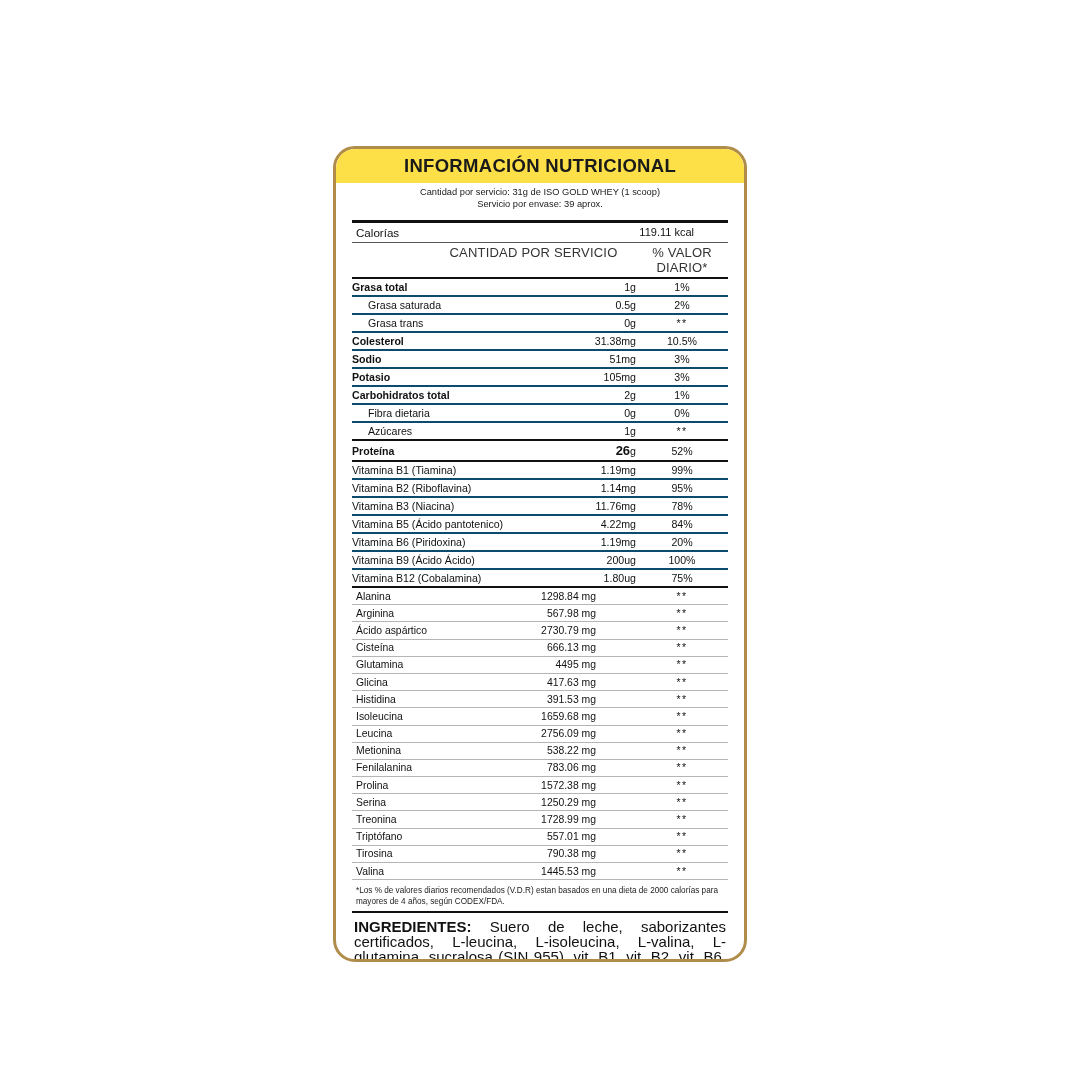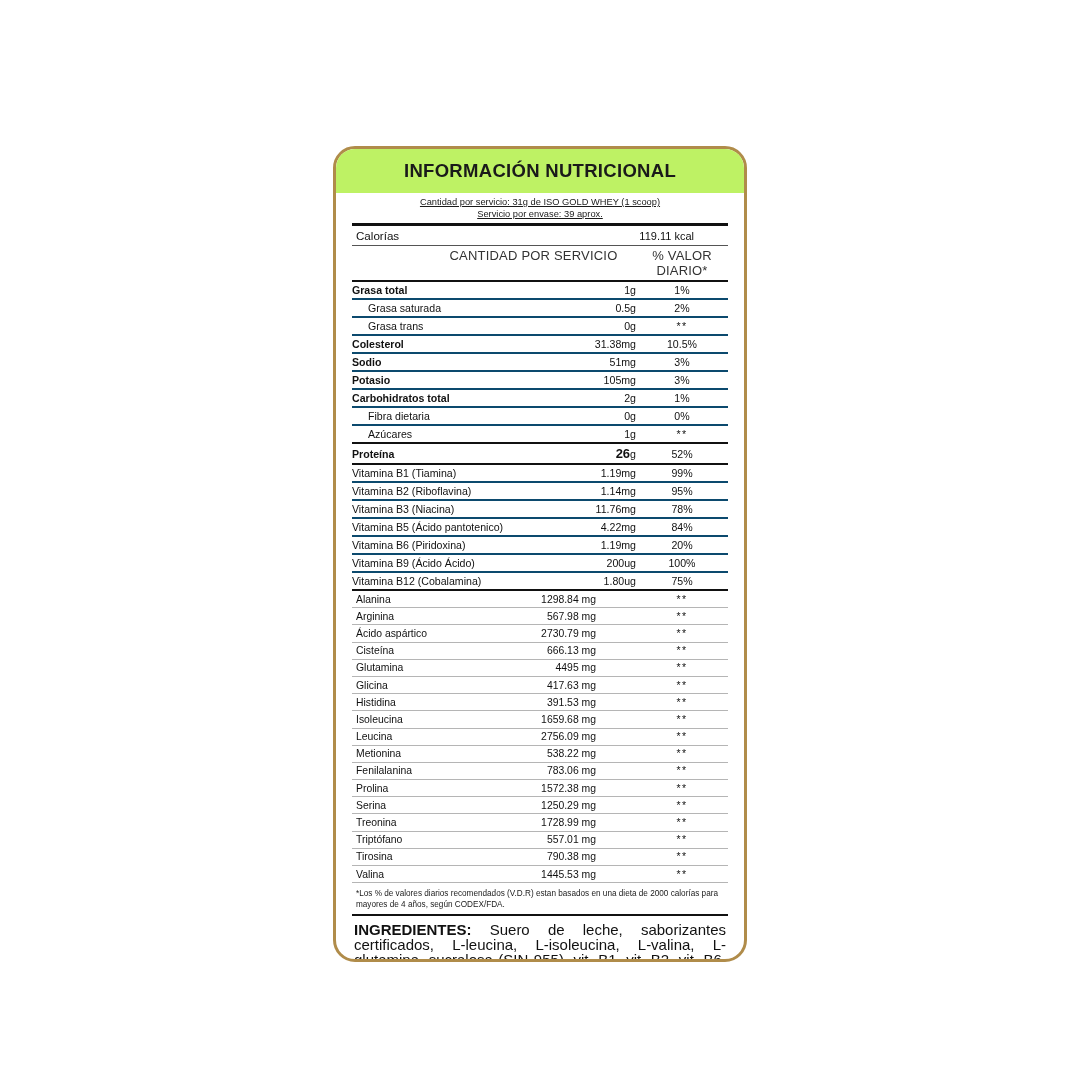--- a/index.html
+++ b/index.html
@@ -20,45 +20,44 @@
     left: 333px;
     top: 146px;
     width: 414px;
     height: 816px;
     border: 3px solid #b08c4a;
     border-radius: 22px;
     background: #ffffff;
     overflow: hidden;
   }
   .title-bar {
-    background: #bef264;
+    background: #fde047;
     border-radius: 17px 17px 0 0;
-    height: 44px;
+    height: 34px;
     display: flex;
     align-items: center;
     justify-content: center;
     margin: 0;
   }
   .title-bar .title-text {
     font-size: 18.5px;
     font-weight: bold;
     color: #1a1a1a;
     letter-spacing: 0.3px;
   }
   .inner {
     padding: 0 16px 0 16px;
   }
   .serving {
     text-align: center;
     font-size: 9.3px;
     color: #1a1a1a;
     line-height: 11.5px;
     padding-top: 4px;
-    padding-bottom: 3px;
-    text-decoration: underline;
+    padding-bottom: 10px;
   }
   .rule-thick { border-top: 3px solid #111; }
   .rule-med { border-top: 2px solid #111; }
   .rule-thin { border-top: 1px solid #555; }
 
   table.nutri {
     width: 100%;
     border-collapse: collapse;
     font-size: 10.6px;
     color: #111;
@@ -71,21 +70,21 @@
   td.amount { text-align: right; padding-right: 30px; }
   td.dv { text-align: center; width: 92px; }
 
   tr.sub td.name { padding-left: 16px; }
   tr.bold td.name { font-weight: bold; }
   tr.line td { border-bottom: 2px solid #0c4a6e; }
 
   .cal-row {
     display: flex;
     justify-content: space-between;
-    align-items: flex-end;
+    align-items: flex-start;
     font-size: 11.6px;
     padding: 3px 4px 3px 4px;
     color: #111;
   }
   .cal-row .cal-val { padding-right: 30px; font-size: 11px; }
   .colhead {
     display: flex;
     justify-content: flex-end;
     font-size: 13px;
     color: #333;

